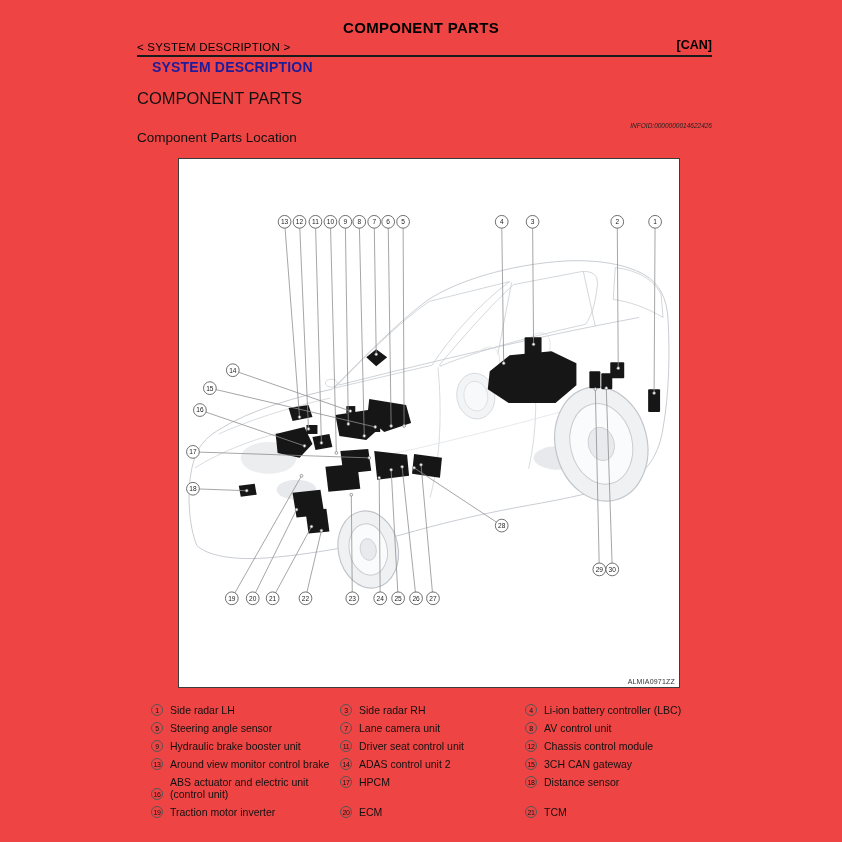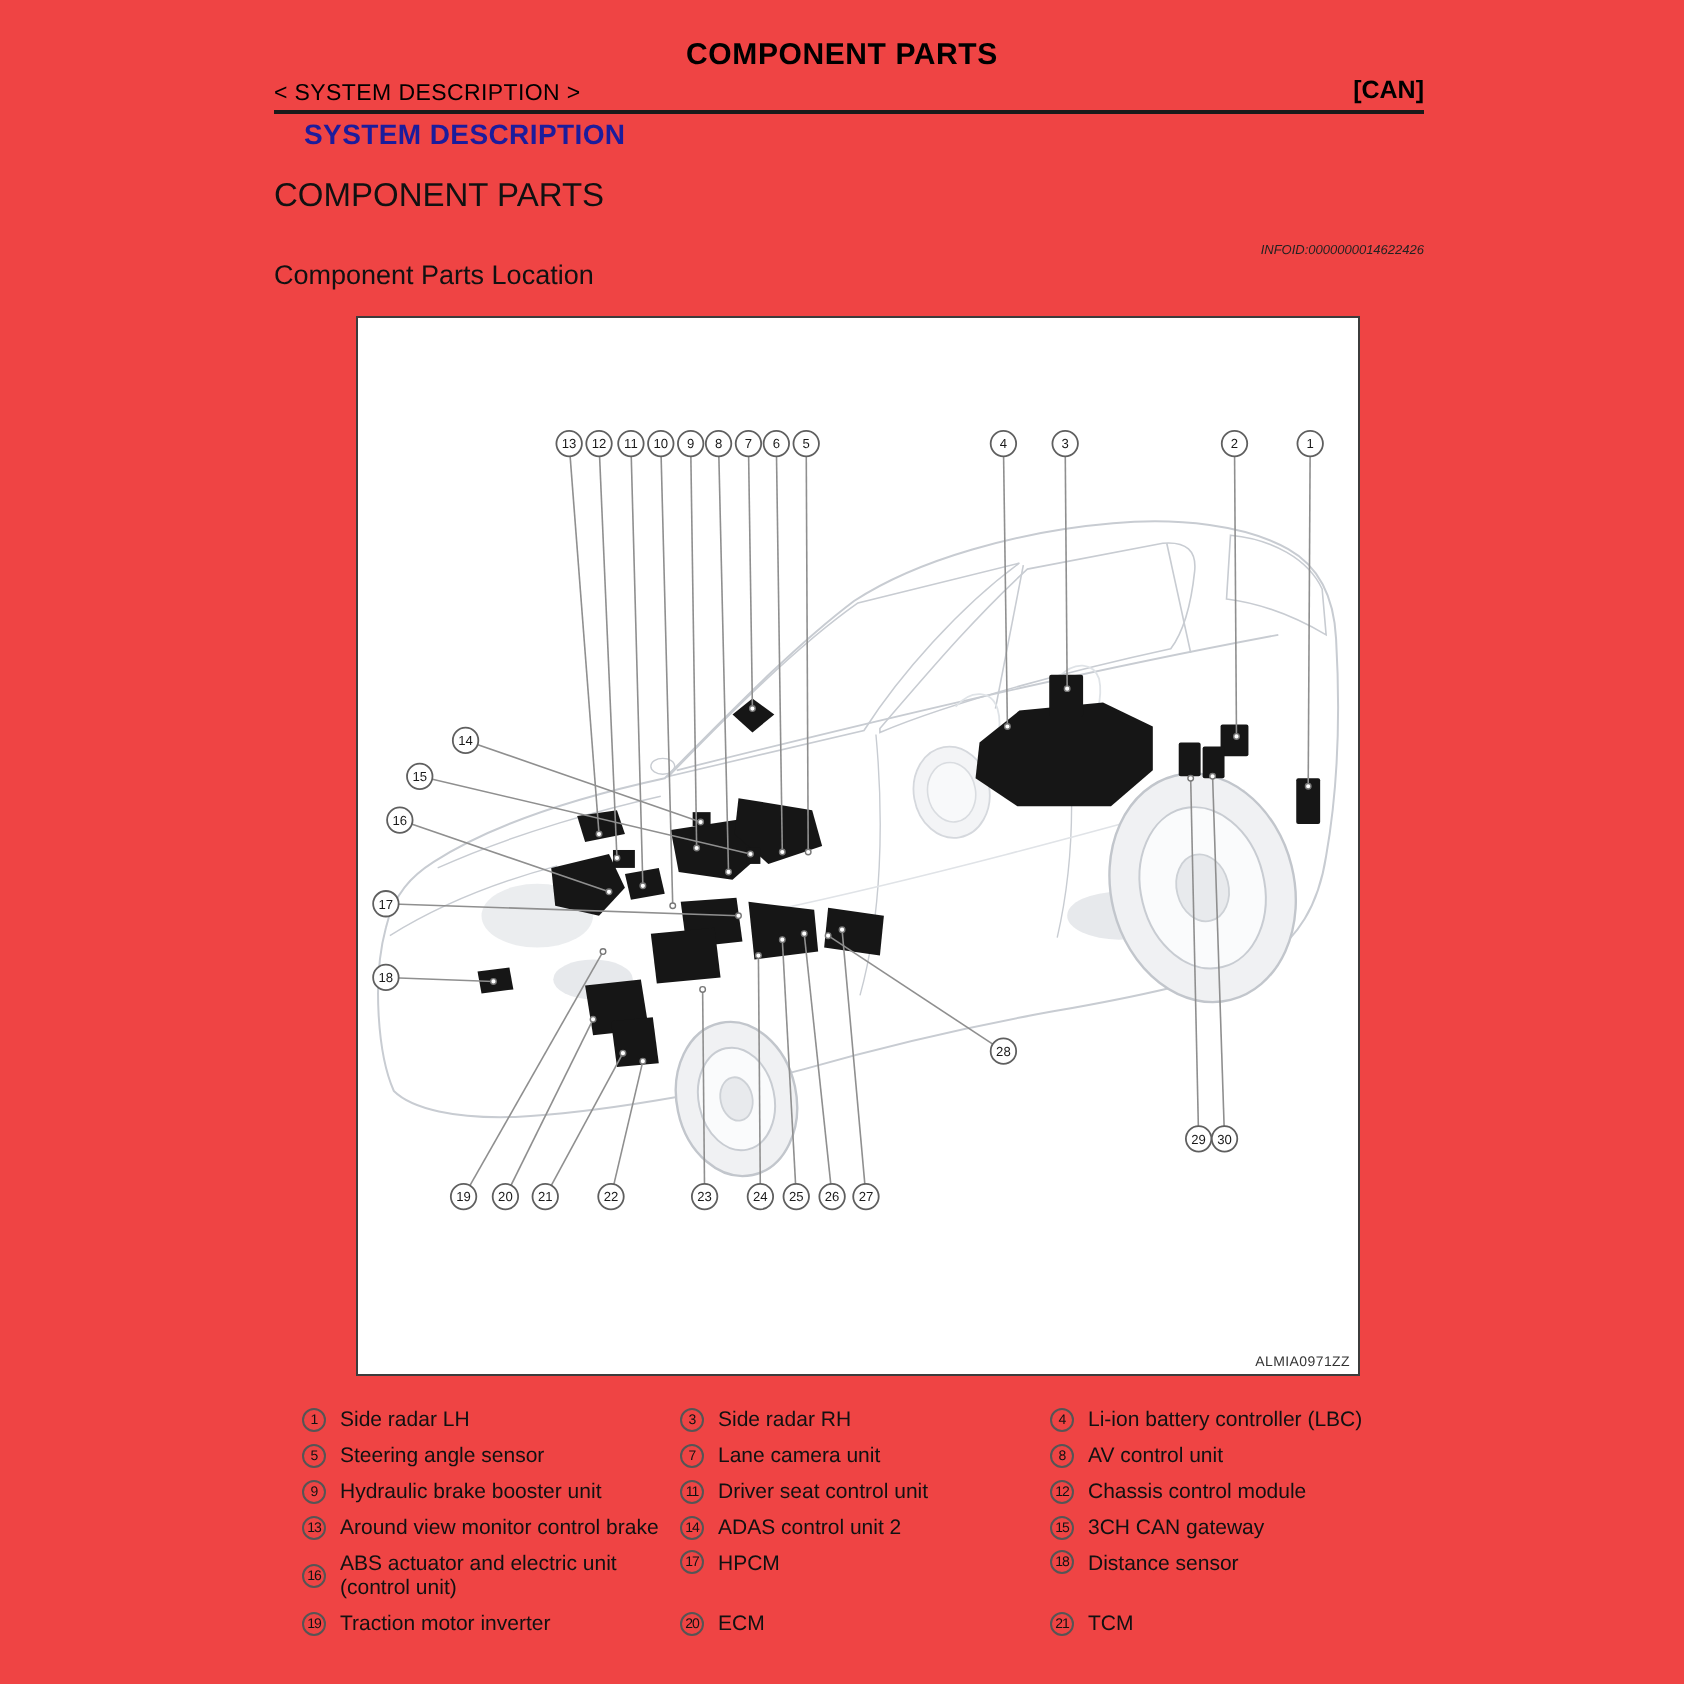--- a/index.html
+++ b/index.html
@@ -21,21 +21,21 @@
   .figure-code{position:absolute;right:4px;bottom:2px;font-size:7px;color:#333;letter-spacing:.2px;}
   .leader{stroke:#8f8f8f;stroke-width:.8;}
   .leader-dot{fill:#fff;stroke:#777;stroke-width:.7;}
   .callout-circle{fill:#fff;stroke:#5f5f5f;stroke-width:.9;}
   .callout-num{font-family:"Liberation Sans",sans-serif;font-size:6.6px;fill:#1a1a1a;
         text-anchor:middle;}
   .ghost{stroke:#c8ccd2;fill:none;}
   .blob{fill:#161616;stroke:none;}
   .legend{position:absolute;left:151px;top:701px;width:562px;display:grid;
         grid-template-columns:189px 185px 188px;align-items:start;font-size:10.5px;color:#111;}
-  .legend-item{display:flex;gap:7px;padding:2.5px 8px 2.5px 0;align-items:center;line-height:1.18;}
+  .legend-item{display:flex;gap:7px;padding:2.5px 8px 2.5px 0;align-items:flex-end;line-height:1.18;}
   .lnum{flex:0 0 auto;width:12px;height:12px;margin-top:0;border:1px solid #555;border-radius:50%;
         font-size:7px;line-height:12px;text-align:center;box-sizing:border-box;letter-spacing:-.5px;}
   .ltext{padding-top:.5px;}
 </style>
 </head>
 <body>
 
 <div class="page">
 
   <div class="running-title">COMPONENT PARTS</div>

